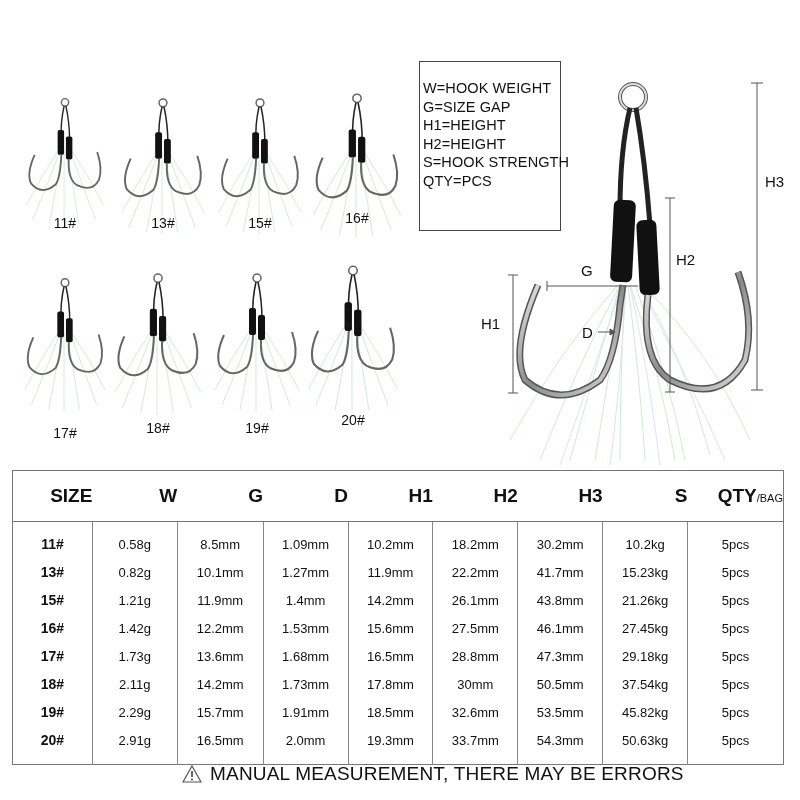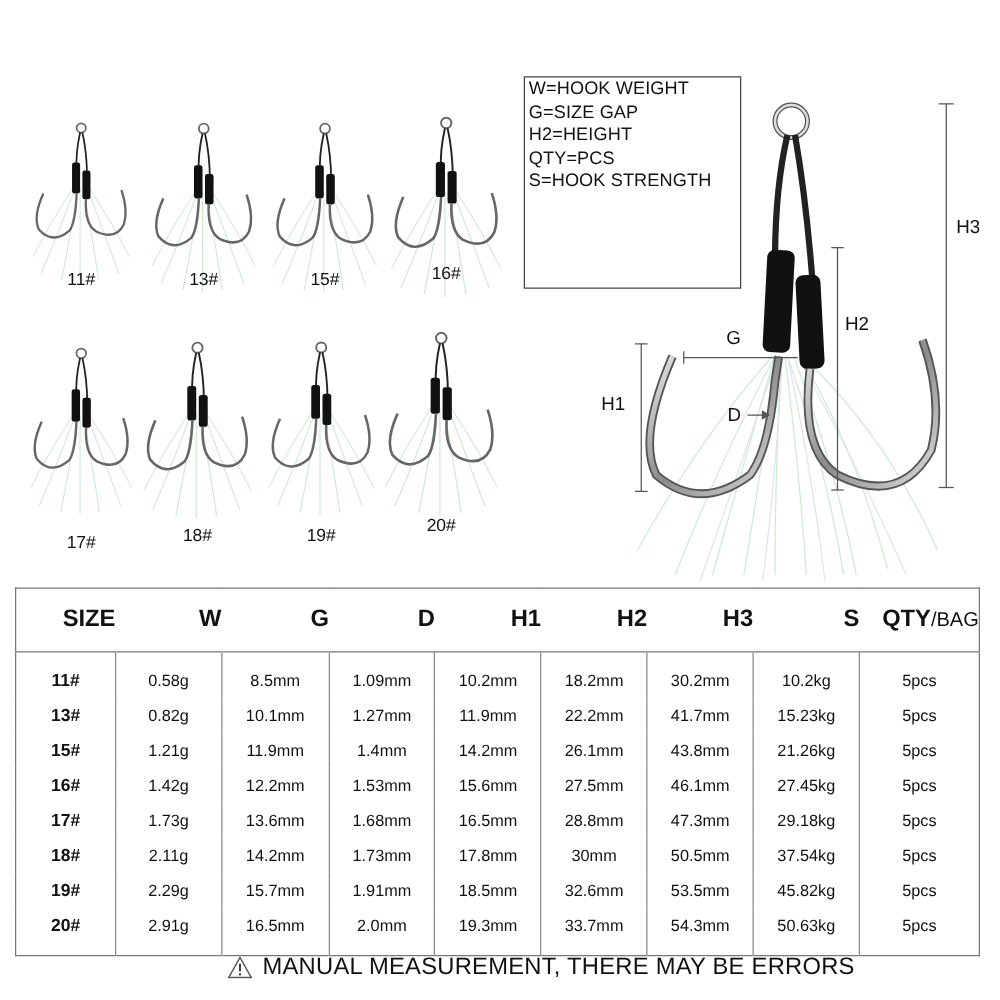--- a/index.html
+++ b/index.html
@@ -1,27 +1,27 @@
 <!DOCTYPE html>
 <html><head>
 <meta charset="utf-8">
 <style>
   html,body{margin:0;padding:0;background:#fff;}
   body{width:800px;height:800px;position:relative;overflow:hidden;font-family:"Liberation Sans",sans-serif;color:#111;}
   .thumb{position:absolute;width:90px;height:170px;}
   .thumb svg{position:absolute;left:0;top:0;}
   .thumb-label{position:absolute;width:90px;text-align:center;font-size:14px;color:#111;}
-  .legend{position:absolute;left:419px;top:61px;width:174px;height:170px;border:1px solid #444;background:#fff;
-    font-size:14.5px;line-height:18.6px;padding-left:3px;box-sizing:border-box;letter-spacing:0.1px;}
+  .legend{position:absolute;left:419px;top:61px;width:142px;height:170px;border:1px solid #444;background:#fff;
+    font-size:14.5px;line-height:18.6px;padding-top:17px;padding-left:3px;box-sizing:border-box;letter-spacing:0.1px;}
   .legend div{white-space:nowrap;}
   .big-hook{position:absolute;left:470px;top:60px;width:330px;height:410px;}
   .dim-label{position:absolute;font-size:15px;color:#111;}
   table.spec{position:absolute;left:12px;top:470px;width:772px;border-collapse:collapse;border:1.5px solid #777;}
   table.spec th{height:50px;font-size:19px;font-weight:bold;border-bottom:1.5px solid #777;text-align:right;padding:0;}
-  table.spec th small{font-size:16px;font-weight:normal;}
+  table.spec th small{font-size:11px;font-weight:normal;}
   table.spec td{font-size:13px;text-align:center;height:28px;padding:0;border-left:1px solid #888;}
   table.spec td:first-child{border-left:none;font-weight:bold;font-size:14px;}
   table.spec tr.first td{padding-top:8px;}
   table.spec tr.last td{padding-bottom:10px;}
   .note{position:absolute;left:182px;top:763px;font-size:19px;letter-spacing:0.2px;display:flex;align-items:center;gap:8px;}
 </style>
 </head>
 <body>
 
 <div id="thumbs">
@@ -207,23 +207,24 @@
           <path d="M49 70 Q48 92 58 98 Q75 106 82 92 Q86 80 80 62" fill="none" stroke="#666" stroke-width="2"></path>
         </g>
       </svg>
       <div class="thumb-label" style="top:150px">20#</div>
     </div>
   </div>
 
 <div class="legend">
   <div>W=HOOK WEIGHT</div>
   <div>G=SIZE GAP</div>
+  <div>H1=HEIGHT</div>
   <div>H2=HEIGHT</div>
+  <div>S=HOOK STRENGTH</div>
   <div>QTY=PCS</div>
-  <div>S=HOOK STRENGTH</div>
 </div>
 
 <div class="big-hook">
   <svg width="330" height="410" viewBox="0 0 330 410">
     <defs>
       <linearGradient id="steel" x1="0" x2="1" y1="0" y2="1">
         <stop offset="0" stop-color="#e8e8e8"></stop>
         <stop offset="0.5" stop-color="#8a8a8a"></stop>
         <stop offset="1" stop-color="#dcdcdc"></stop>
       </linearGradient>

